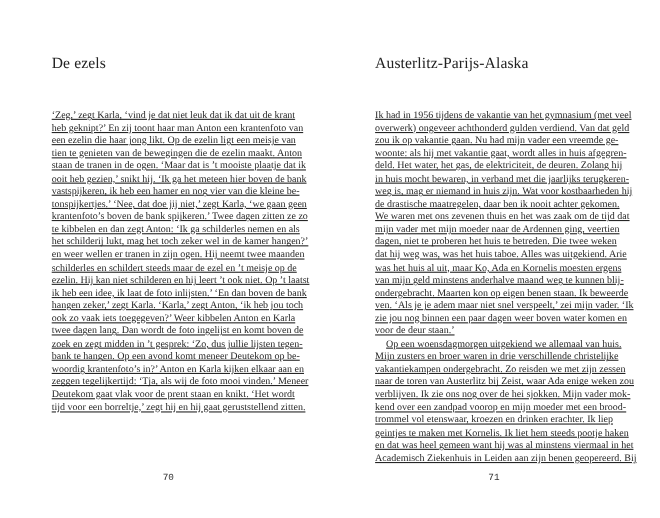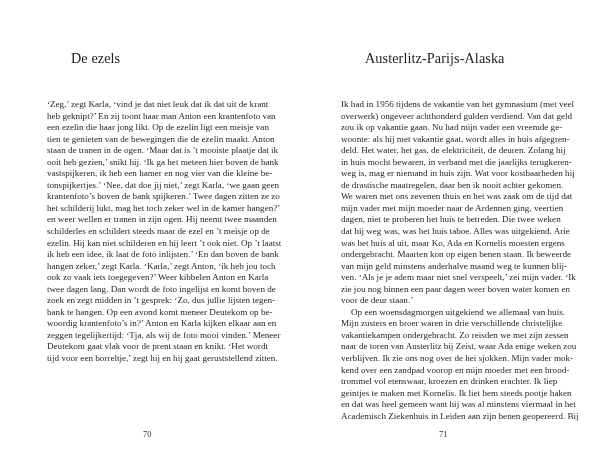--- a/index.html
+++ b/index.html
@@ -1,48 +1,49 @@
 <!DOCTYPE html>
 <html><head>
   <meta charset="utf-8">
   <style>
     html, body { margin: 0; padding: 0; background: #ffffff; }
     body { width: 600px; height: 471px; position: relative; overflow: hidden;
            font-family: "Liberation Serif", "DejaVu Serif", serif; color: #1e1e1e; }
     .page { position: absolute; top: 0; height: 471px; }
     .page.left { left: 0; width: 300px; }
     .page.right { left: 300px; width: 300px; }
-    .title { position: absolute; top: 50px; font-size: 14.2px; color: #222; letter-spacing: 0.1px; margin-left: 24px; }
+    .title { position: absolute; top: 50px; font-size: 14.2px; color: #222; letter-spacing: 0.1px; }
     .left .title { left: 47px; }
     .right .title { left: 41px; }
     .body { position: absolute; top: 99px; font-size: 9.1px; line-height: 11.55px; color: #262626; }
     .left .body { left: 47px; width: 213px; }
     .right .body { left: 41px; width: 215px; }
-    .line { display: block; white-space: nowrap; text-align: justify; text-align-last: justify; height: 11.55px; }
+    .line { display: block; white-space: nowrap; text-align: justify; text-align-last: justify; height: 11.55px; text-decoration: underline; }
     .line.last { text-align-last: left; }
     .line.indent { padding-left: 10px; }
-    .folio { position: absolute; top: 429px; font-size: 8.5px; color: #333; width: 20px; text-align: left; }
+    .folio { position: absolute; top: 429px; font-size: 8.5px; color: #333; width: 20px; text-align: center; font-family: Liberation Mono, monospace; }
     .left .folio { left: 143px; }
     .right .folio { left: 139px; }
   </style>
 </head>
 <body>
 
 <div class="page left">
   <div class="title">De ezels</div>
   <div class="body" id="left-body">
       <span class="line">‘Zeg,’ zegt Karla, ‘vind je dat niet leuk dat ik dat uit de krant</span>
       <span class="line">heb geknipt?’ En zij toont haar man Anton een krantenfoto van</span>
       <span class="line">een ezelin die haar jong likt. Op de ezelin ligt een meisje van</span>
       <span class="line">tien te genieten van de bewegingen die de ezelin maakt. Anton</span>
       <span class="line">staan de tranen in de ogen. ‘Maar dat is ’t mooiste plaatje dat ik</span>
       <span class="line">ooit heb gezien,’ snikt hij. ‘Ik ga het meteen hier boven de bank</span>
       <span class="line">vastspijkeren, ik heb een hamer en nog vier van die kleine be-</span>
       <span class="line">tonspijkertjes.’ ‘Nee, dat doe jij niet,’ zegt Karla, ‘we gaan geen</span>
       <span class="line">krantenfoto’s boven de bank spijkeren.’ Twee dagen zitten ze zo</span>
+      <span class="line">te kibbelen en dan zegt Anton: ‘Ik ga schilderles nemen en als</span>
       <span class="line">het schilderij lukt, mag het toch zeker wel in de kamer hangen?’</span>
       <span class="line">en weer wellen er tranen in zijn ogen. Hij neemt twee maanden</span>
       <span class="line">schilderles en schildert steeds maar de ezel en ’t meisje op de</span>
       <span class="line">ezelin. Hij kan niet schilderen en hij leert ’t ook niet. Op ’t laatst</span>
       <span class="line">ik heb een idee, ik laat de foto inlijsten.’ ‘En dan boven de bank</span>
       <span class="line">hangen zeker,’ zegt Karla. ‘Karla,’ zegt Anton, ‘ik heb jou toch</span>
       <span class="line">ook zo vaak iets toegegeven?’ Weer kibbelen Anton en Karla</span>
       <span class="line">twee dagen lang. Dan wordt de foto ingelijst en komt boven de</span>
       <span class="line">zoek en zegt midden in ’t gesprek: ‘Zo, dus jullie lijsten tegen-</span>
       <span class="line">bank te hangen. Op een avond komt meneer Deutekom op be-</span>
@@ -63,22 +64,22 @@
       <span class="line">woonte: als hij met vakantie gaat, wordt alles in huis afgegren-</span>
       <span class="line">deld. Het water, het gas, de elektriciteit, de deuren. Zolang hij</span>
       <span class="line">in huis mocht bewaren, in verband met die jaarlijks terugkeren-</span>
       <span class="line">weg is, mag er niemand in huis zijn. Wat voor kostbaarheden hij</span>
       <span class="line">de drastische maatregelen, daar ben ik nooit achter gekomen.</span>
       <span class="line">We waren met ons zevenen thuis en het was zaak om de tijd dat</span>
       <span class="line">mijn vader met mijn moeder naar de Ardennen ging, veertien</span>
       <span class="line">dagen, niet te proberen het huis te betreden. Die twee weken</span>
       <span class="line">dat hij weg was, was het huis taboe. Alles was uitgekiend. Arie</span>
       <span class="line">was het huis al uit, maar Ko, Ada en Kornelis moesten ergens</span>
+      <span class="line">van mijn geld minstens anderhalve maand weg te kunnen blij-</span>
       <span class="line">ondergebracht. Maarten kon op eigen benen staan. Ik beweerde</span>
-      <span class="line">van mijn geld minstens anderhalve maand weg te kunnen blij-</span>
       <span class="line">ven. ‘Als je je adem maar niet snel verspeelt,’ zei mijn vader. ‘Ik</span>
       <span class="line">zie jou nog binnen een paar dagen weer boven water komen en</span>
       <span class="line last">voor de deur staan.’</span>
       <span class="line indent">Op een woensdagmorgen uitgekiend we allemaal van huis.</span>
       <span class="line">Mijn zusters en broer waren in drie verschillende christelijke</span>
       <span class="line">vakantiekampen ondergebracht. Zo reisden we met zijn zessen</span>
       <span class="line">naar de toren van Austerlitz bij Zeist, waar Ada enige weken zou</span>
       <span class="line">verblijven. Ik zie ons nog over de hei sjokken. Mijn vader mok-</span>
       <span class="line">kend over een zandpad voorop en mijn moeder met een brood-</span>
       <span class="line">trommel vol etenswaar, kroezen en drinken erachter. Ik liep</span>

